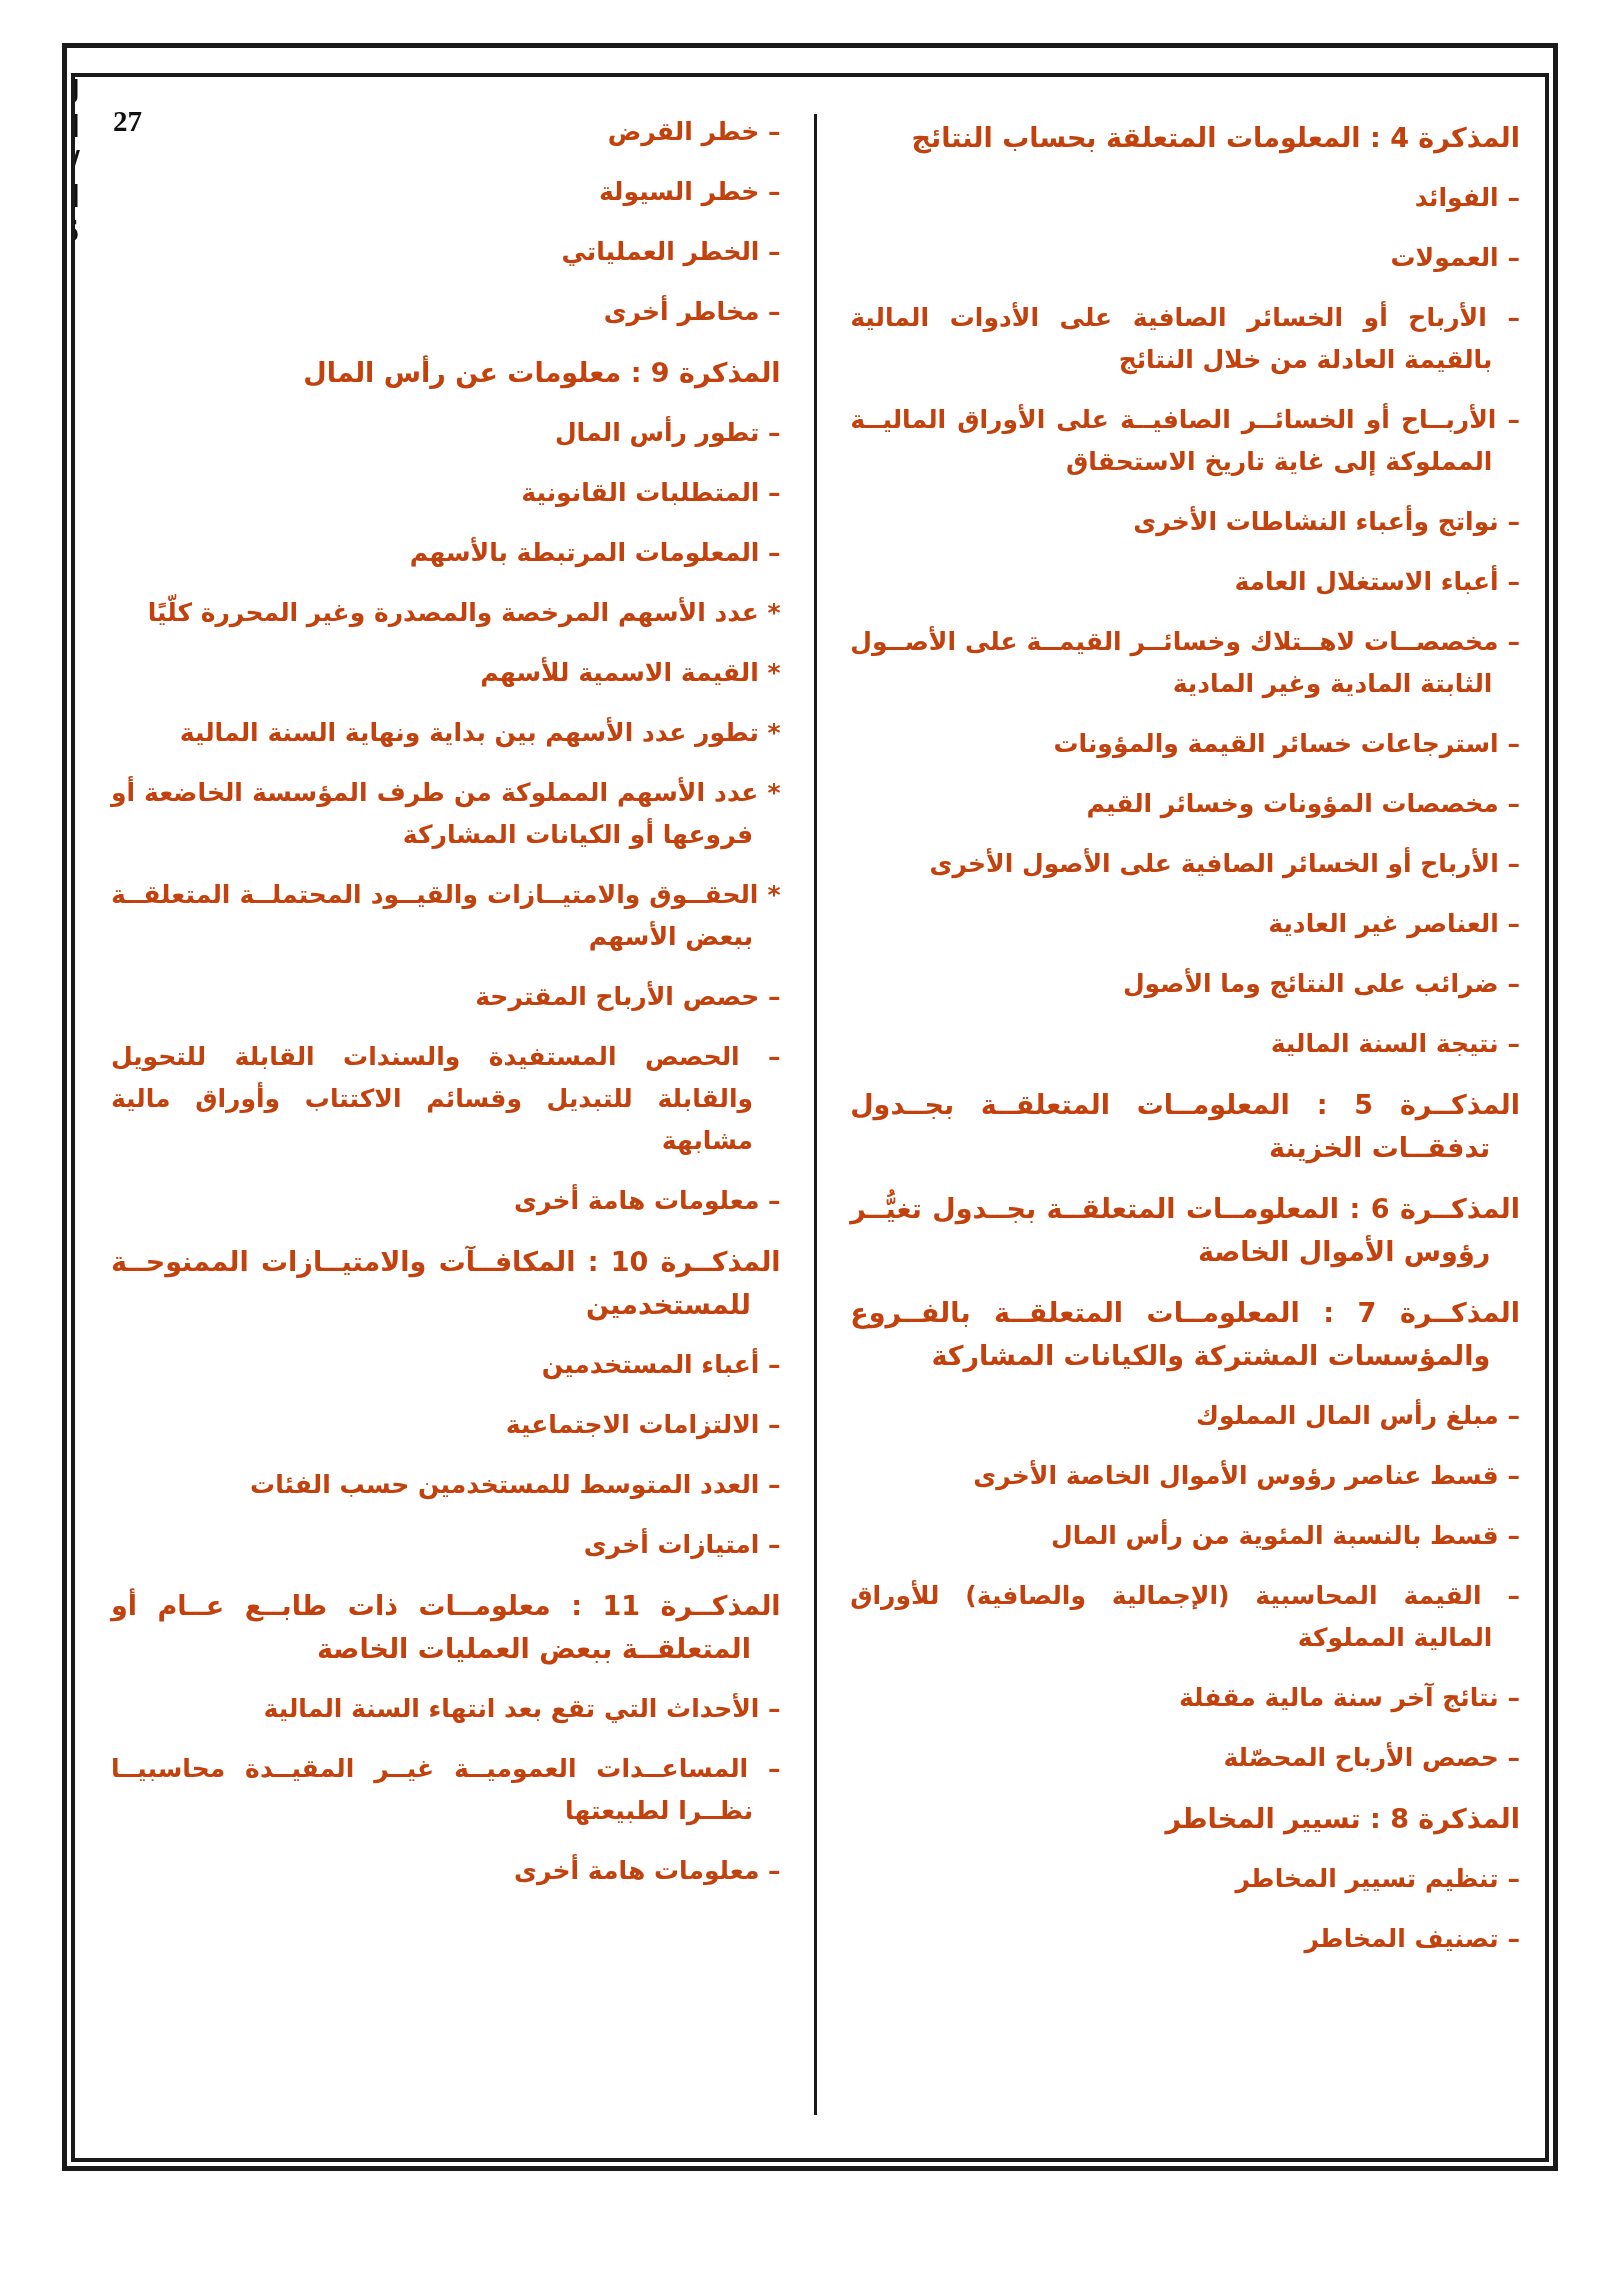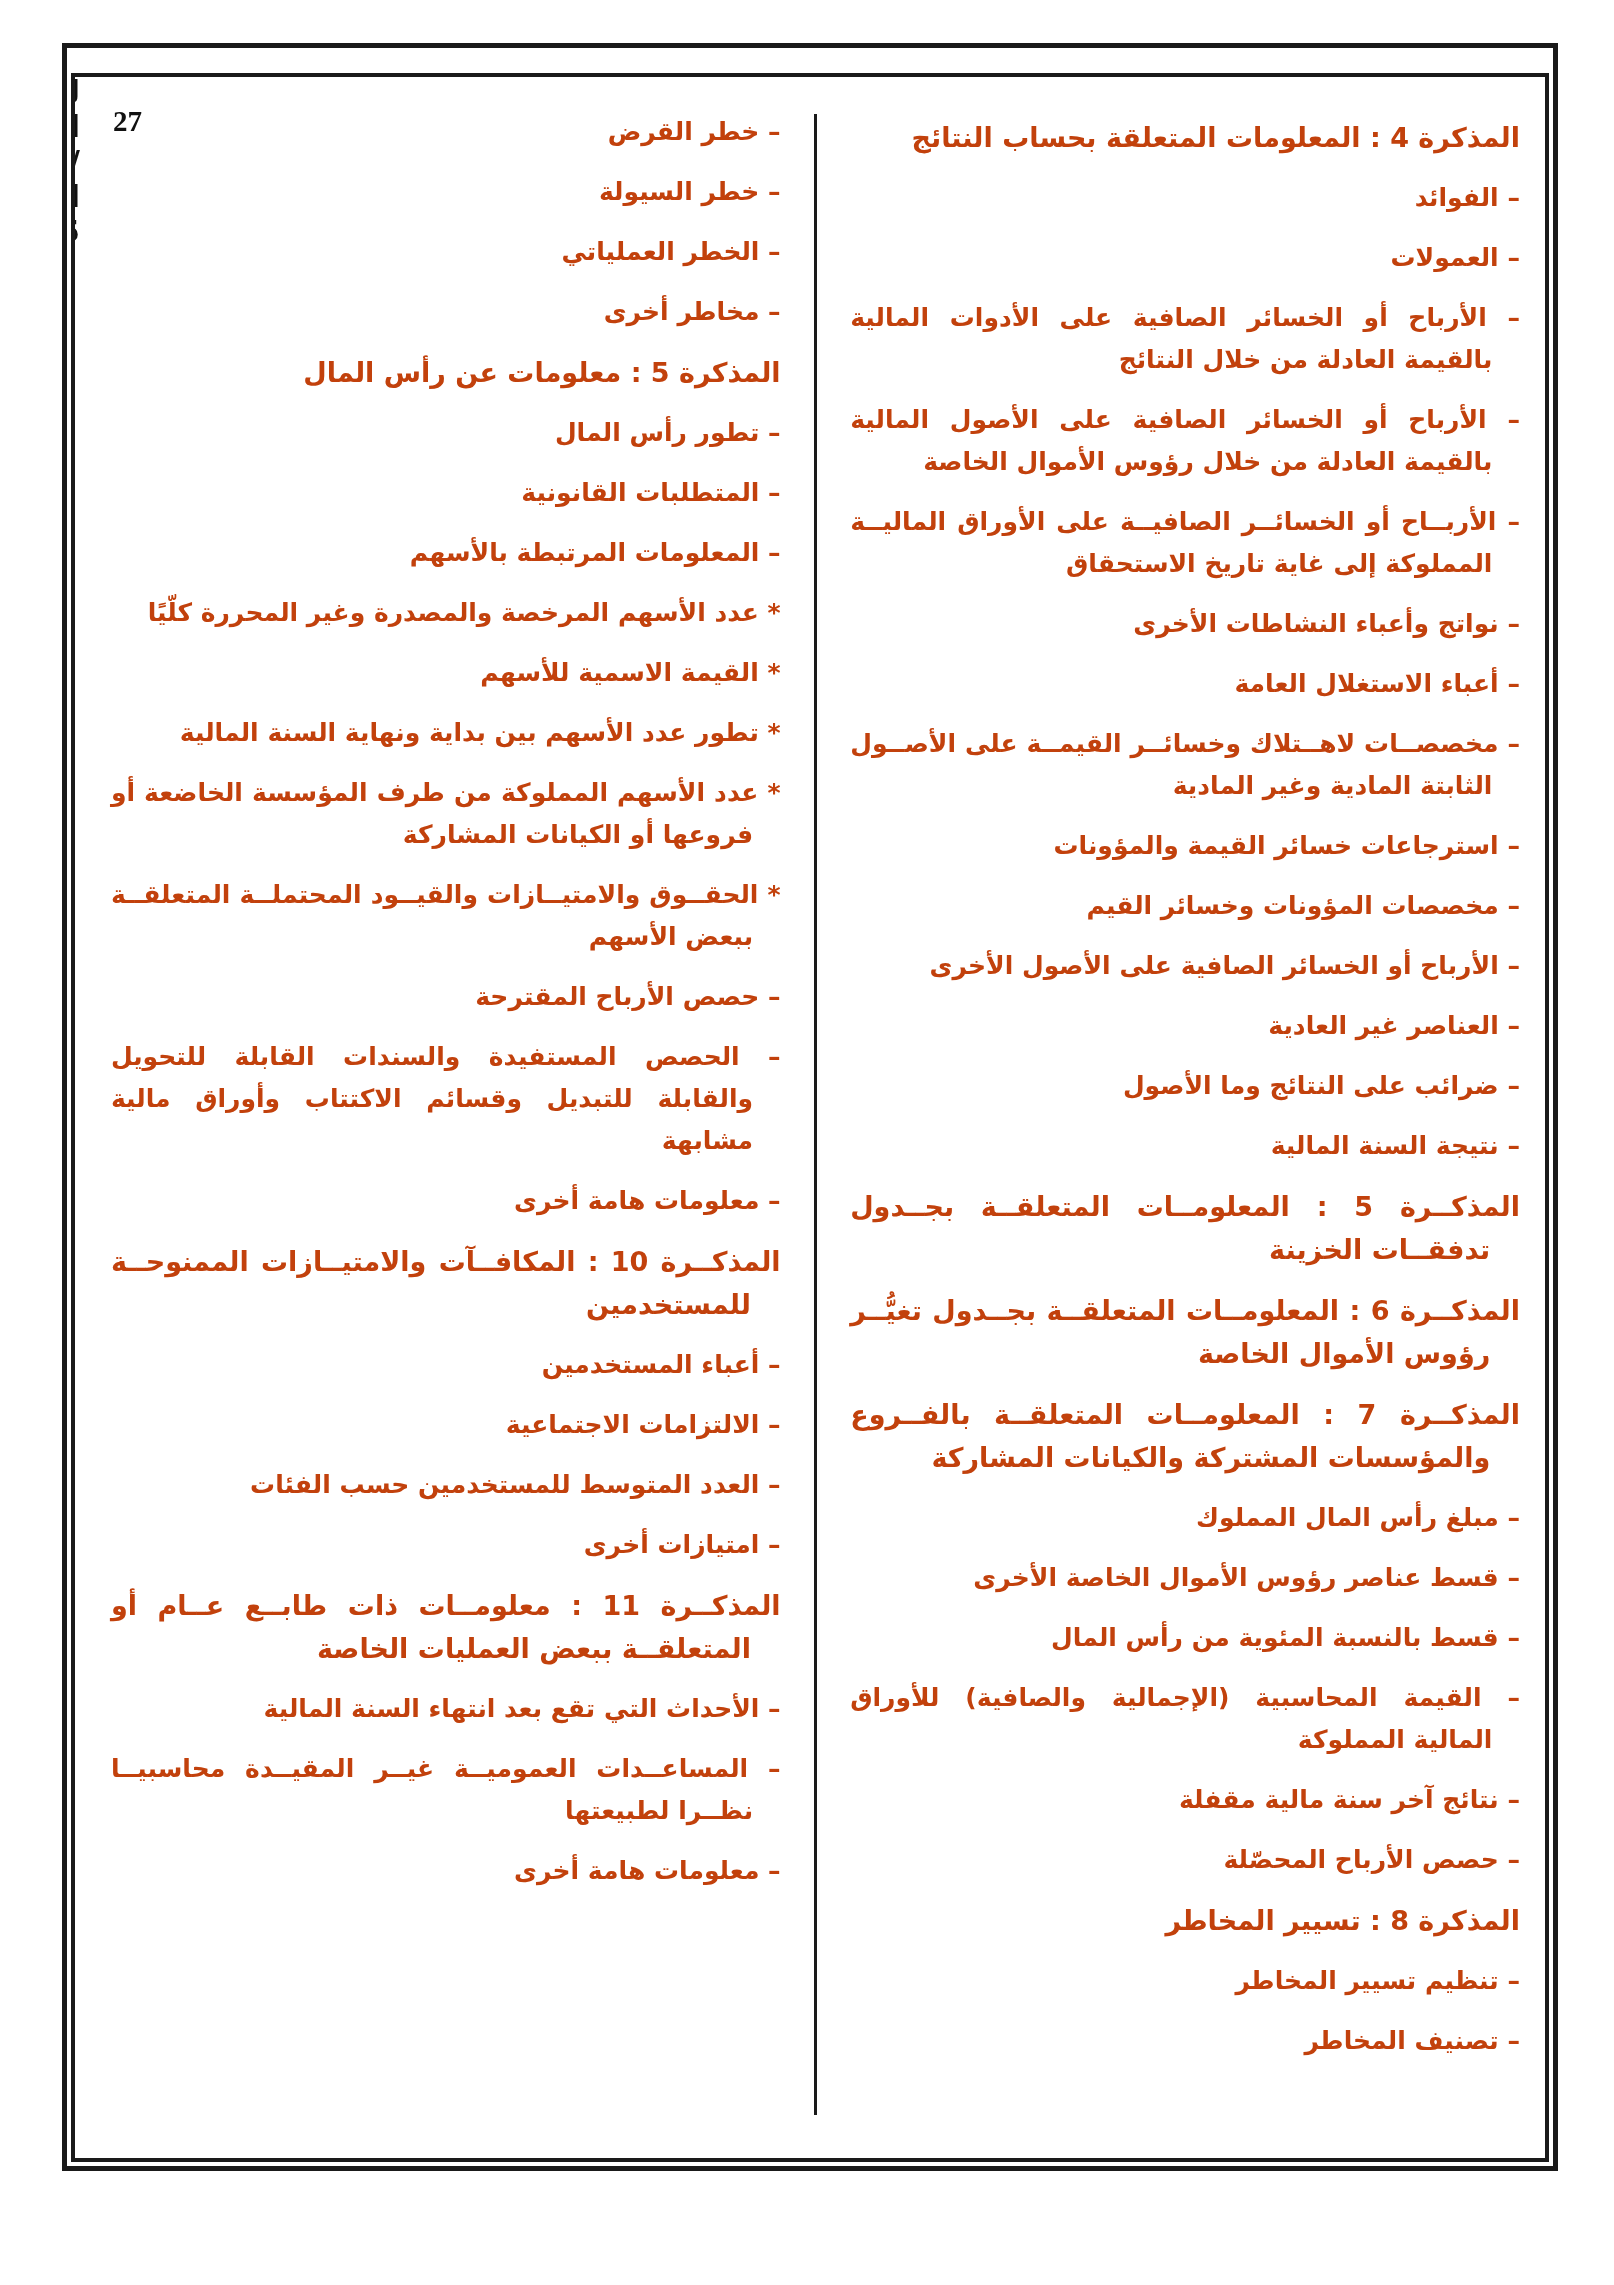--- a/index.html
+++ b/index.html
@@ -121,21 +121,20 @@
         <div>30 سبتمبر سنة 2025 م</div>
       </div>
     </div>
 
     <div class="content">
       <div class="col">
           <p class="heading">المذكرة 4 : المعلومات المتعلقة بحساب النتائج</p>
           <p class="item">– الفوائد</p>
           <p class="item">– العمولات</p>
           <p class="item">– الأرباح أو الخسائر الصافية على الأدوات المالية بالقيمة العادلة من خلال النتائج</p>
-          <p class="item">– الأرباح أو الخسائر الصافية على الأصول المالية بالقيمة العادلة من خلال رؤوس الأموال الخاصة</p>
           <p class="item">– الأربــاح أو الخسائــر الصافيــة على الأوراق الماليــة المملوكة إلى غاية تاريخ الاستحقاق</p>
           <p class="item">– نواتج وأعباء النشاطات الأخرى</p>
           <p class="item">– أعباء الاستغلال العامة</p>
           <p class="item">– مخصصــات لاهــتلاك وخسائــر القيمــة على الأصــول الثابتة المادية وغير المادية</p>
           <p class="item">– استرجاعات خسائر القيمة والمؤونات</p>
           <p class="item">– مخصصات المؤونات وخسائر القيم</p>
           <p class="item">– الأرباح أو الخسائر الصافية على الأصول الأخرى</p>
           <p class="item">– العناصر غير العادية</p>
           <p class="item">– ضرائب على النتائج وما الأصول</p>
           <p class="item">– نتيجة السنة المالية</p>
@@ -151,21 +150,21 @@
           <p class="heading">المذكرة 8 : تسيير المخاطر</p>
           <p class="item">– تنظيم تسيير المخاطر</p>
           <p class="item">– تصنيف المخاطر</p>
         </div>
       <div class="col-divider"></div>
       <div class="col">
           <p class="item">– خطر القرض</p>
           <p class="item">– خطر السيولة</p>
           <p class="item">– الخطر العملياتي</p>
           <p class="item">– مخاطر أخرى</p>
-          <p class="heading">المذكرة 5 : معلومات عن رأس المال</p>
+          <p class="heading">المذكرة 9 : معلومات عن رأس المال</p>
           <p class="item">– تطور رأس المال</p>
           <p class="item">– المتطلبات القانونية</p>
           <p class="item">– المعلومات المرتبطة بالأسهم</p>
           <p class="subitem">* عدد الأسهم المرخصة والمصدرة وغير المحررة كلّيًا</p>
           <p class="subitem">* القيمة الاسمية للأسهم</p>
           <p class="subitem">* تطور عدد الأسهم بين بداية ونهاية السنة المالية</p>
           <p class="subitem">* عدد الأسهم المملوكة من طرف المؤسسة الخاضعة أو فروعها أو الكيانات المشاركة</p>
           <p class="subitem">* الحقــوق والامتيــازات والقيــود المحتملــة المتعلقــة ببعض الأسهم</p>
           <p class="item">– حصص الأرباح المقترحة</p>
           <p class="item">– الحصص المستفيدة والسندات القابلة للتحويل والقابلة للتبديل وقسائم الاكتتاب وأوراق مالية مشابهة</p>

